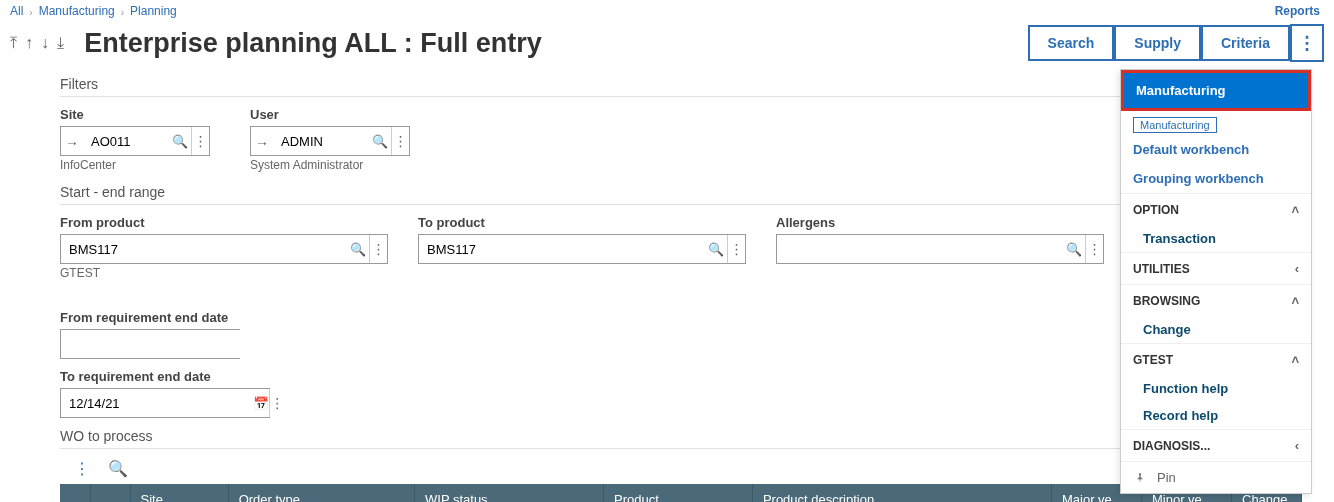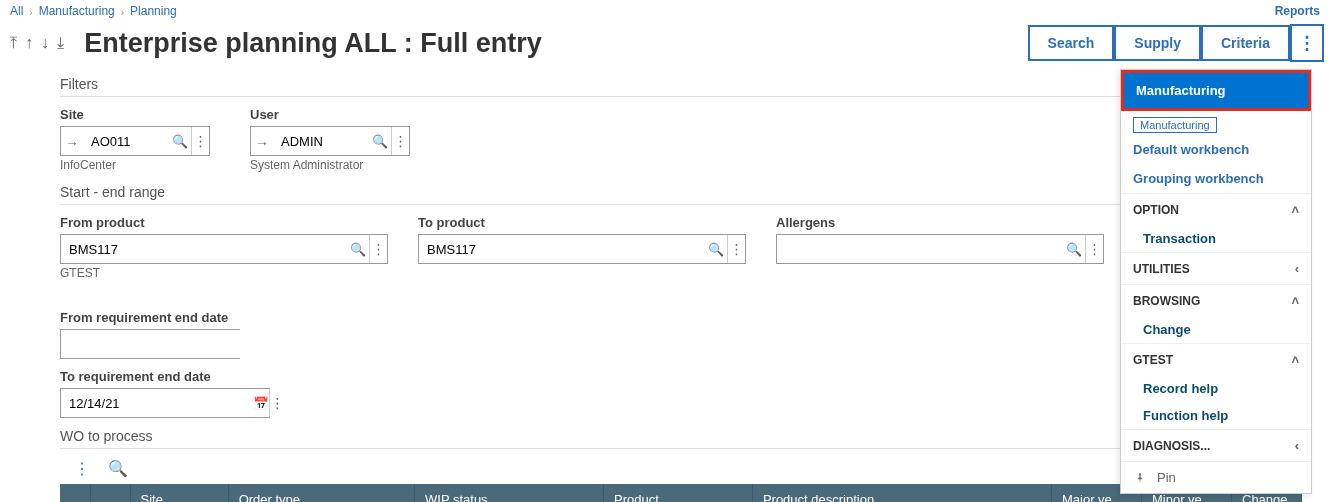--- a/index.html
+++ b/index.html
@@ -223,22 +223,22 @@
     </div>
   <div class="group">
       <span>BROWSING</span>
       <span class="chev">˄</span>
     </div>
   <a class="sub" href="#">Change</a>
   <div class="group">
       <span>GTEST</span>
       <span class="chev">˄</span>
     </div>
+  <a class="sub" href="#">Function help</a>
   <a class="sub" href="#">Record help</a>
-  <a class="sub" href="#">Function help</a>
   <div class="group">
       <span>DIAGNOSIS...</span>
       <span class="chev">‹</span>
     </div>
   <div class="pin-row">
     <svg viewBox="0 0 24 24">
         <path fill="#777" d="M14 4l-1 6 4 4h-4l-1 6-1-6H7l4-4-1-6z"></path>
       </svg>
     <span>Pin</span>
   </div>

